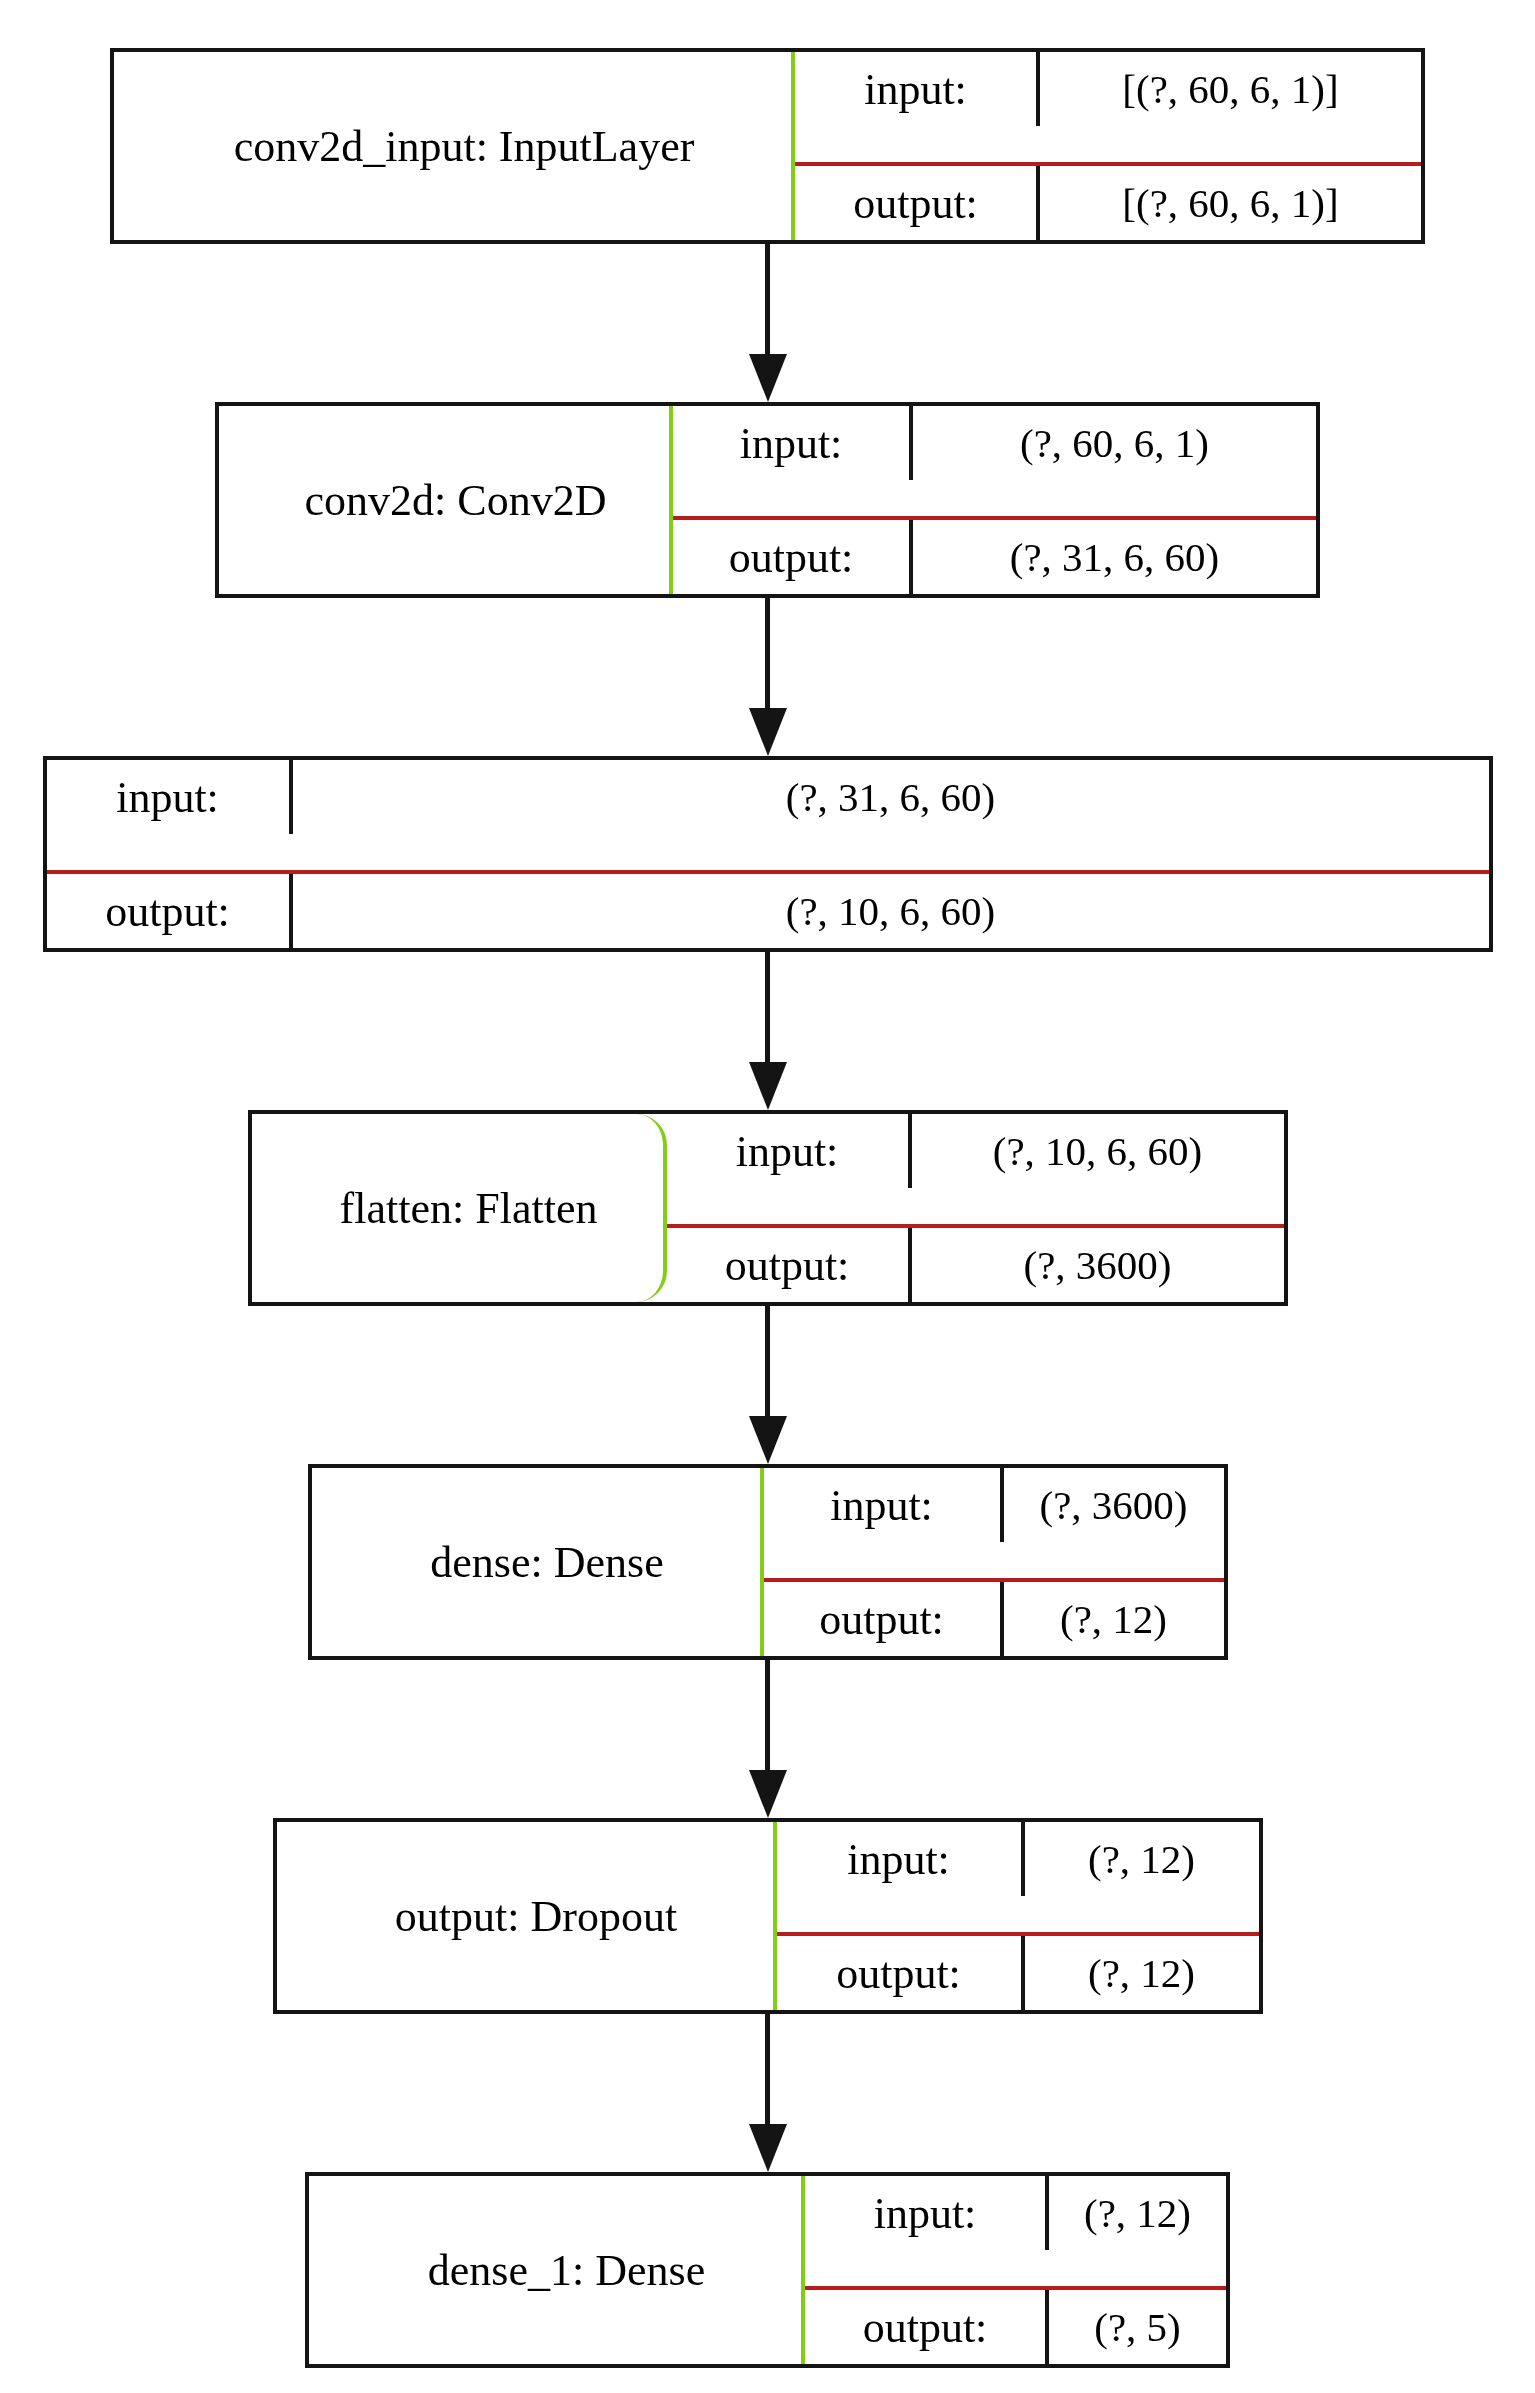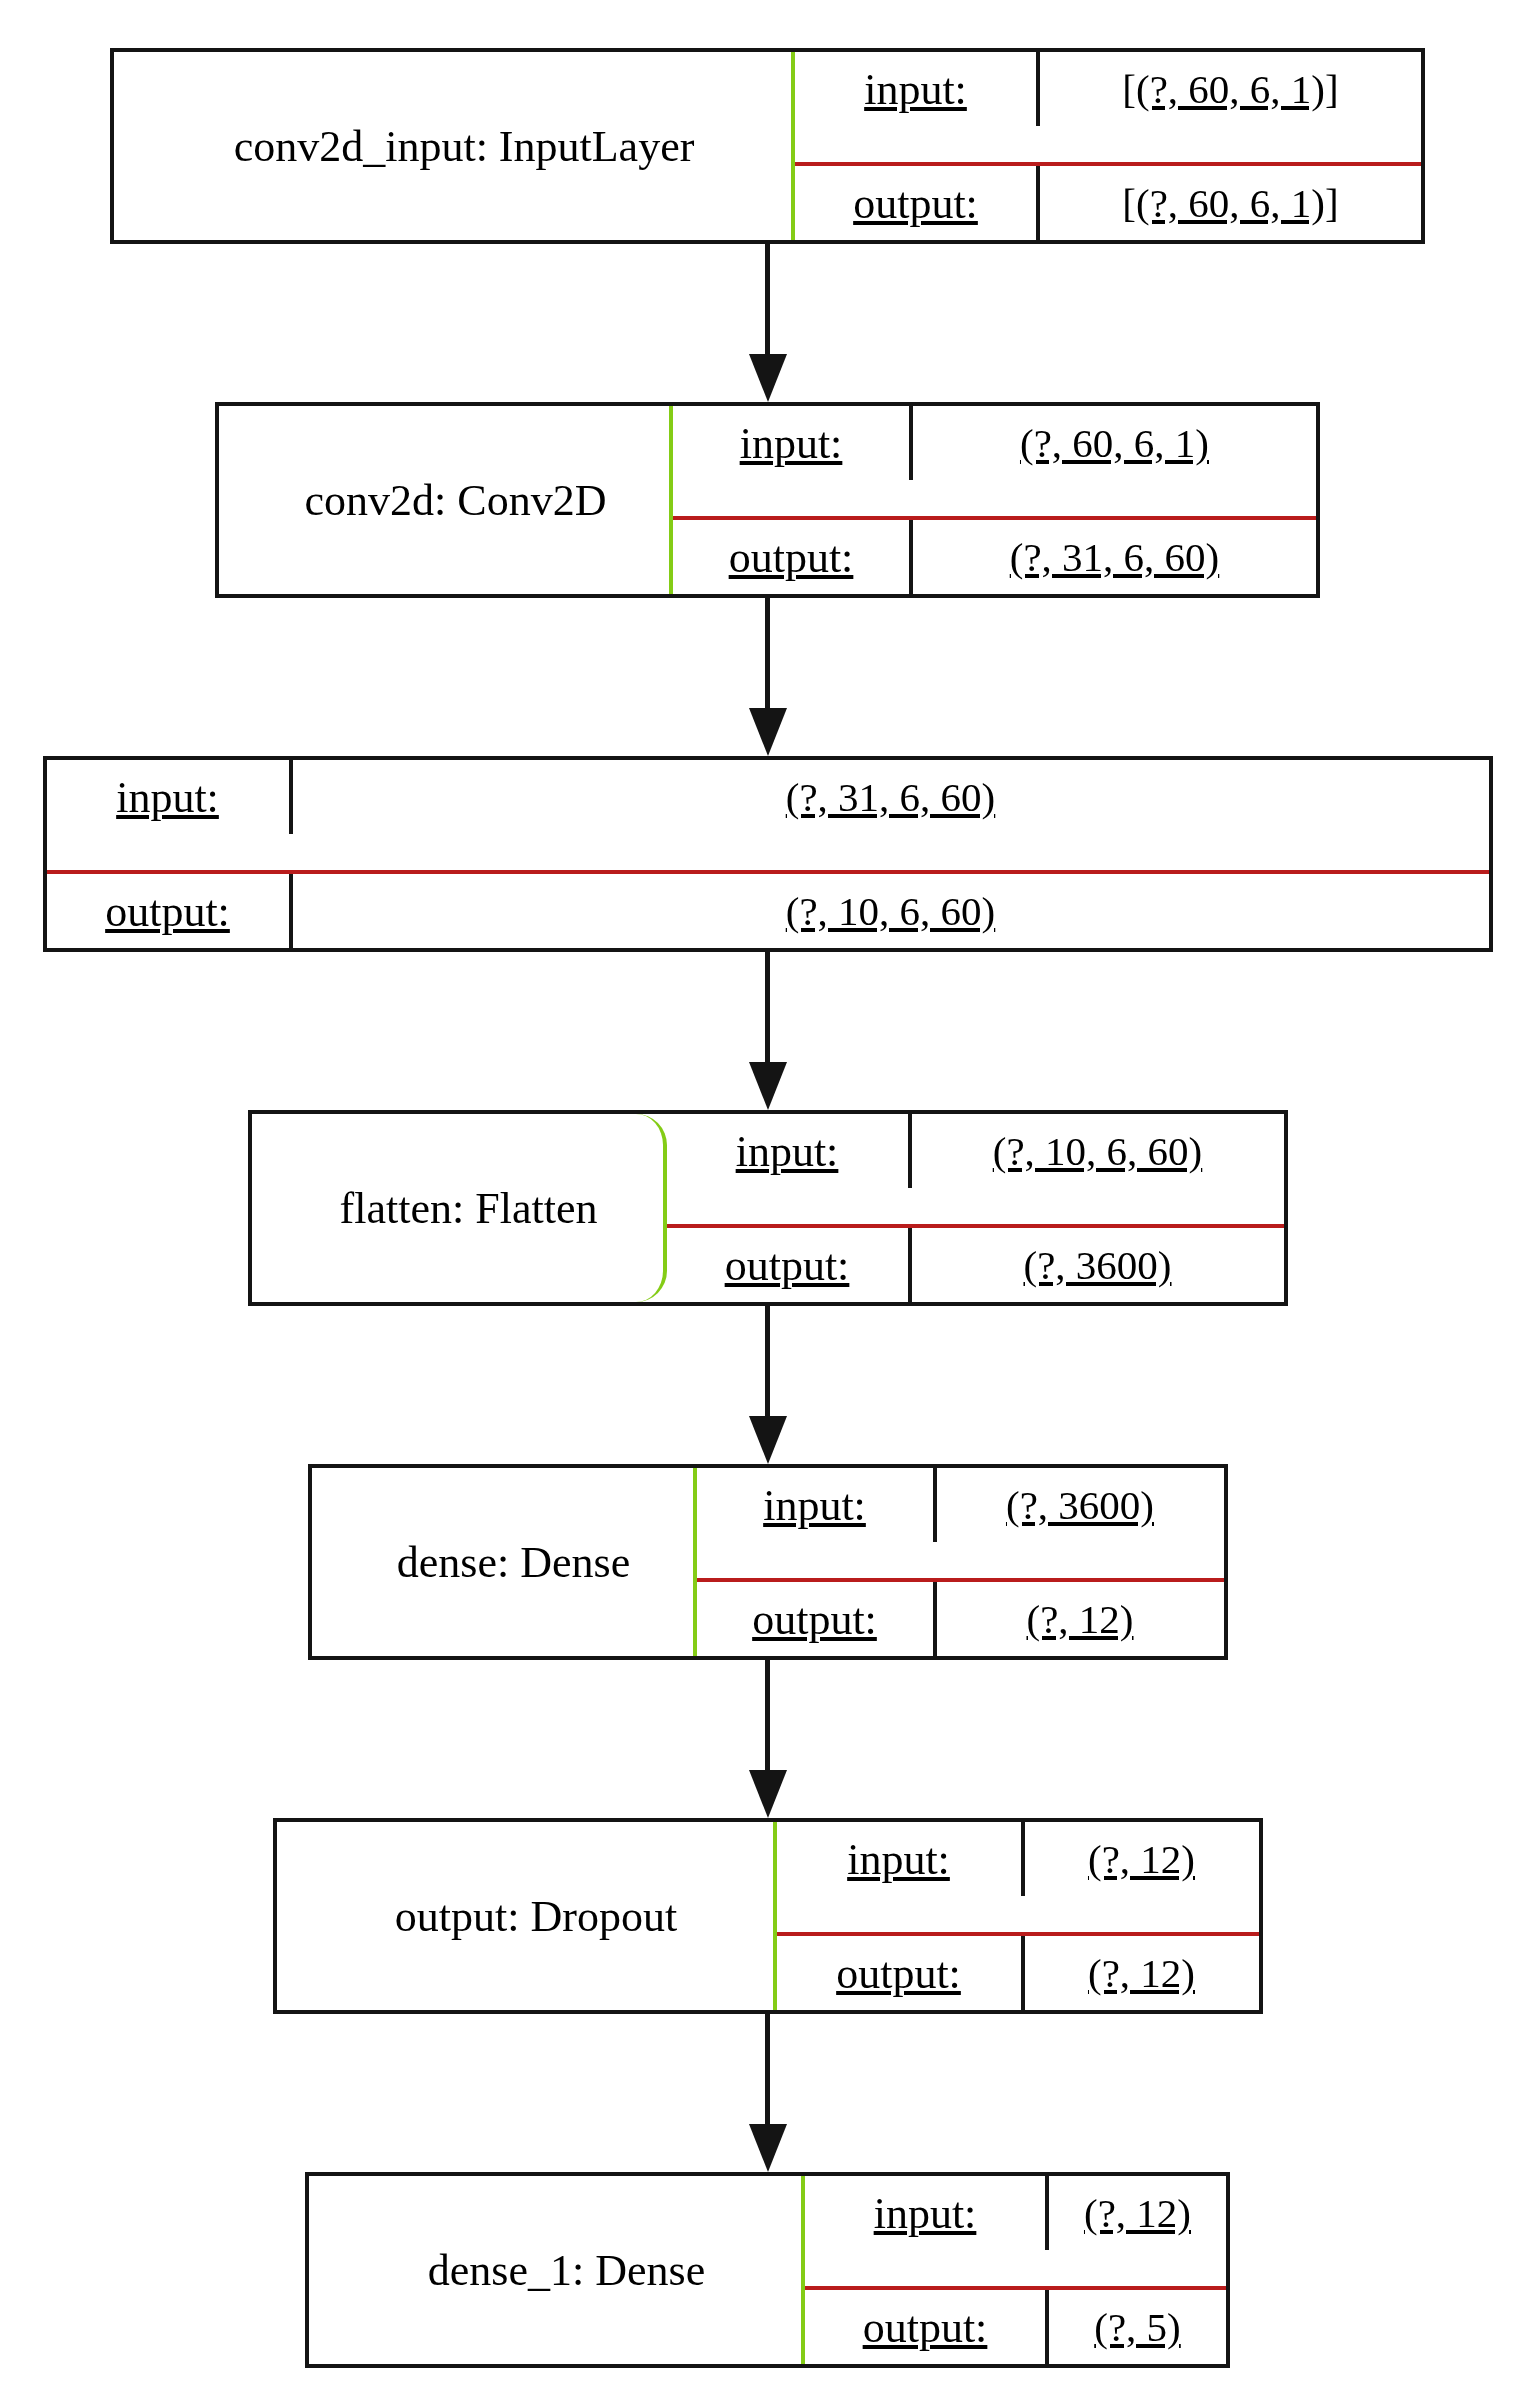--- a/index.html
+++ b/index.html
@@ -43,21 +43,20 @@
   }
   .io-section {
     display: flex;
     flex-direction: column;
     flex: 1;
   }
   .io-row {
     flex: 1;
     display: flex;
     box-sizing: border-box;
-    text-decoration: underline;
   }
   .io-row.output-row {
     border-top: 4px solid #b91c1c;
     margin-top: 36px;
   }
   .io-label {
     display: flex;
     align-items: center;
     justify-content: center;
     border-right: 4px solid #141414;
@@ -72,21 +71,21 @@
     justify-content: center;
     font-size: 41px;
     white-space: nowrap;
   }
 
   
   .n1 { width: 1315px; } .n1 .name-cell { width: 681px; } .n1 .io-label { width: 245px; }
   .n2 { width: 1105px; } .n2 .name-cell { width: 454px; } .n2 .io-label { width: 240px; }
   .n3 { width: 1450px; } .n3 .name-cell { width: 850px; } .n3 .io-label { width: 246px; }
   .n4 { width: 1040px; } .n4 .name-cell { width: 415px; border-radius: 31px; } .n4 .io-label { width: 245px; }
-  .n5 { width: 920px;  } .n5 .name-cell { width: 385px; } .n5 .io-label { width: 240px; }
+  .n5 { width: 920px;  } .n5 .name-cell { width: 452px; } .n5 .io-label { width: 240px; }
   .n6 { width: 990px;  } .n6 .name-cell { width: 500px; } .n6 .io-label { width: 248px; }
   .n7 { width: 925px;  } .n7 .name-cell { width: 496px; } .n7 .io-label { width: 244px; }
 
   
   .arrow {
     height: 158px;
     display: flex;
     flex-direction: column;
     align-items: center;
     flex: 0 0 auto;

